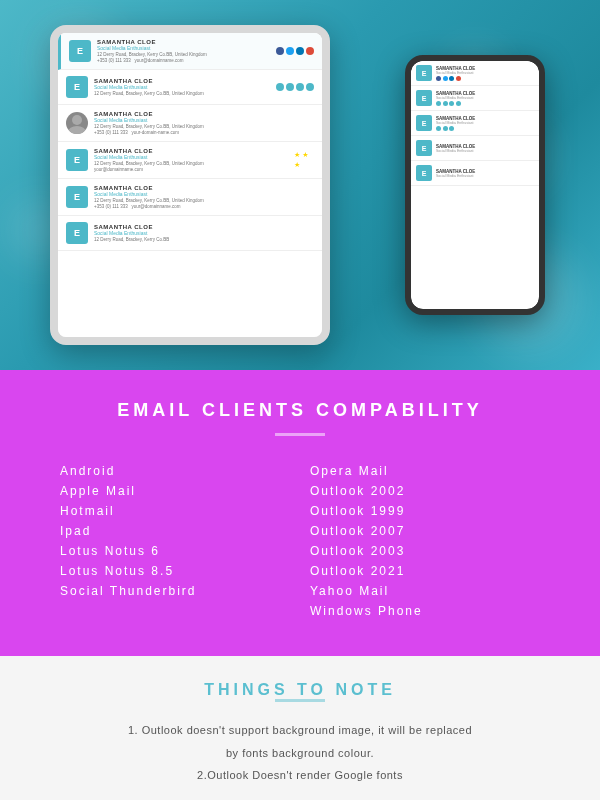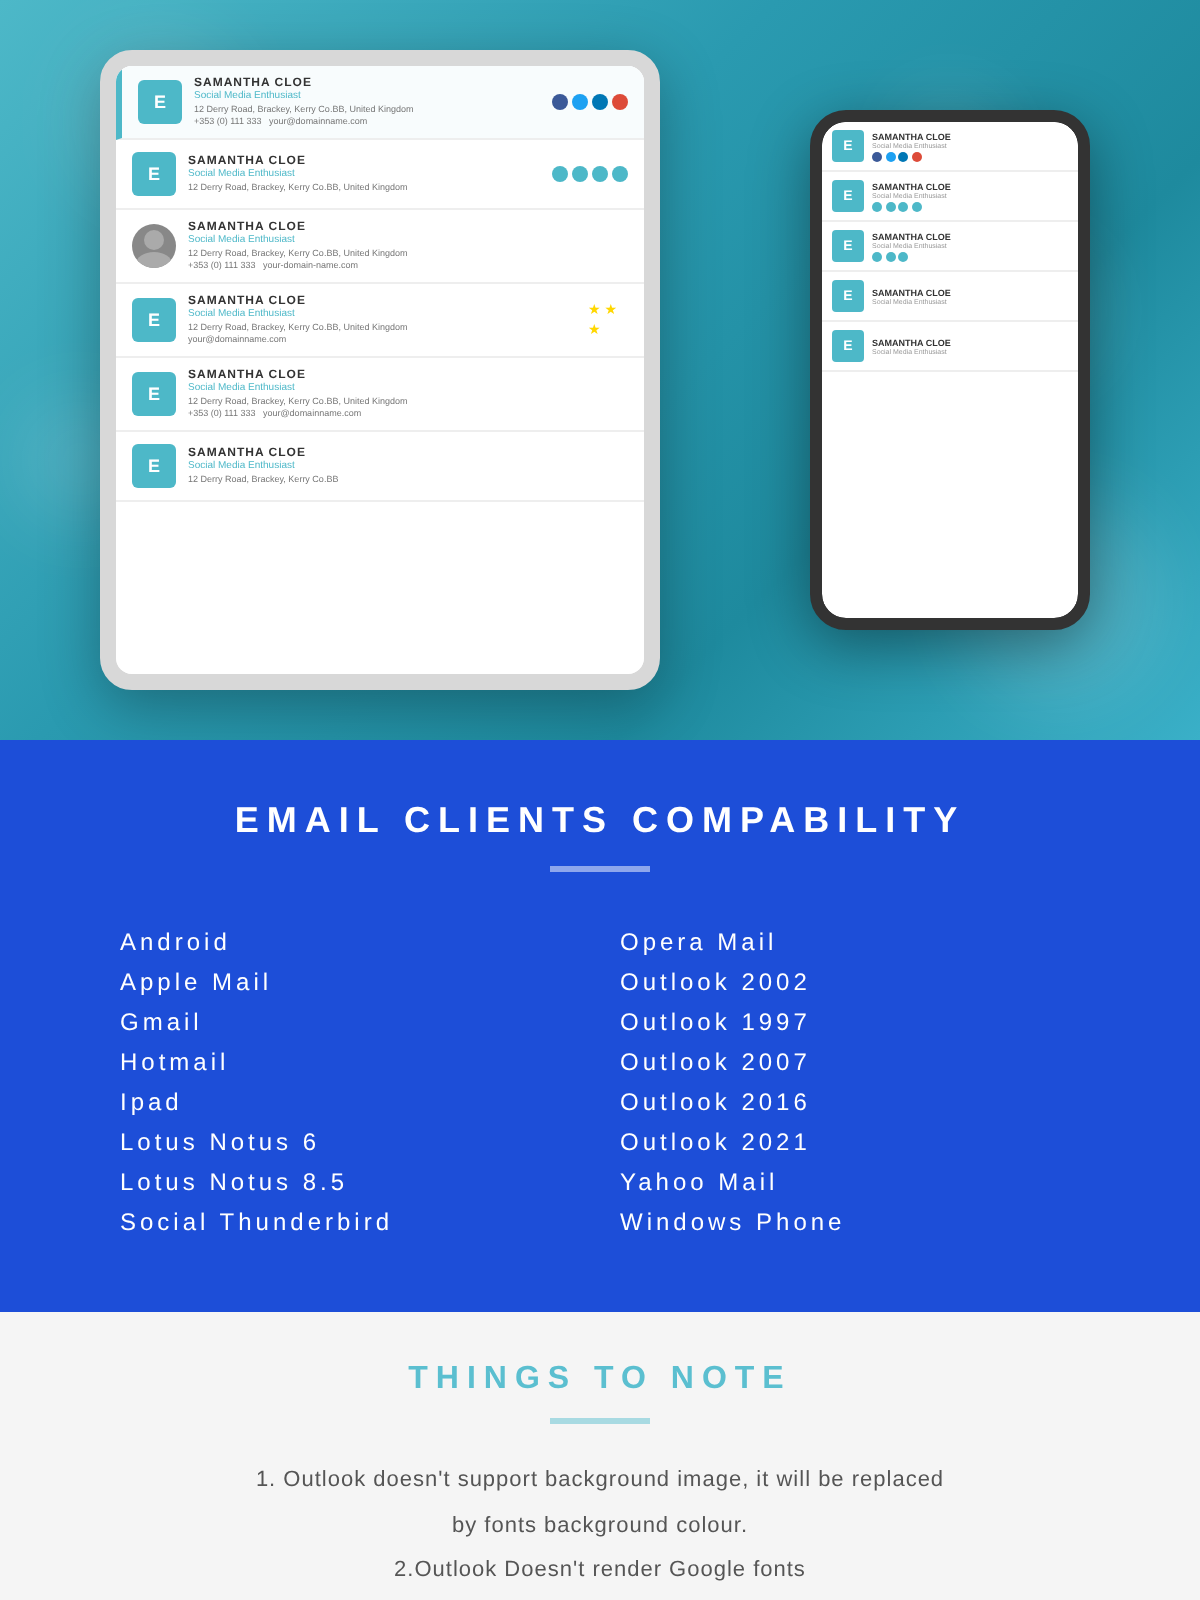--- a/index.html
+++ b/index.html
@@ -197,21 +197,21 @@
 
     .phone-dot {
       width: 5px;
       height: 5px;
       border-radius: 50%;
       background: #4db8c8;
     }
 
     
     .compat-section {
-      background: #1d4ed8;
+      background: #d946ef;
       padding: 30px 60px 35px;
     }
 
     .compat-title {
       text-align: center;
       font-size: 18px;
       font-weight: bold;
       letter-spacing: 4px;
       color: white;
       margin-bottom: 12px;
@@ -242,21 +242,20 @@
       background: #f5f5f5;
       padding: 25px 60px 30px;
     }
 
     .notes-title {
       text-align: center;
       font-size: 16px;
       font-weight: bold;
       letter-spacing: 4px;
       color: #5bbfd0;
-      margin-bottom: 10px;
     }
 
     .notes-divider {
       width: 50px;
       height: 3px;
       background: #5bbfd0;
       margin: 0 auto 20px;
       opacity: 0.5;
     }
 
@@ -434,33 +433,32 @@
   </div>
 </div>
 
 <div class="compat-section">
   <div class="compat-title">EMAIL CLIENTS COMPABILITY</div>
   <div class="compat-divider"></div>
   <div class="compat-grid">
     <div>
       <div class="compat-item">Android</div>
       <div class="compat-item">Apple Mail</div>
-      <div class="compat-item">Gmail</div>
       <div class="compat-item">Hotmail</div>
       <div class="compat-item">Ipad</div>
       <div class="compat-item">Lotus Notus 6</div>
       <div class="compat-item">Lotus Notus 8.5</div>
       <div class="compat-item">Social Thunderbird</div>
     </div>
     <div>
       <div class="compat-item">Opera Mail</div>
       <div class="compat-item">Outlook 2002</div>
-      <div class="compat-item">Outlook 1997</div>
+      <div class="compat-item">Outlook 1999</div>
       <div class="compat-item">Outlook 2007</div>
-      <div class="compat-item">Outlook 2016</div>
+      <div class="compat-item">Outlook 2003</div>
       <div class="compat-item">Outlook 2021</div>
       <div class="compat-item">Yahoo Mail</div>
       <div class="compat-item">Windows Phone</div>
     </div>
   </div>
 </div>
 
 <div class="notes-section">
   <div class="notes-title">THINGS TO NOTE</div>
   <div class="notes-divider"></div>

